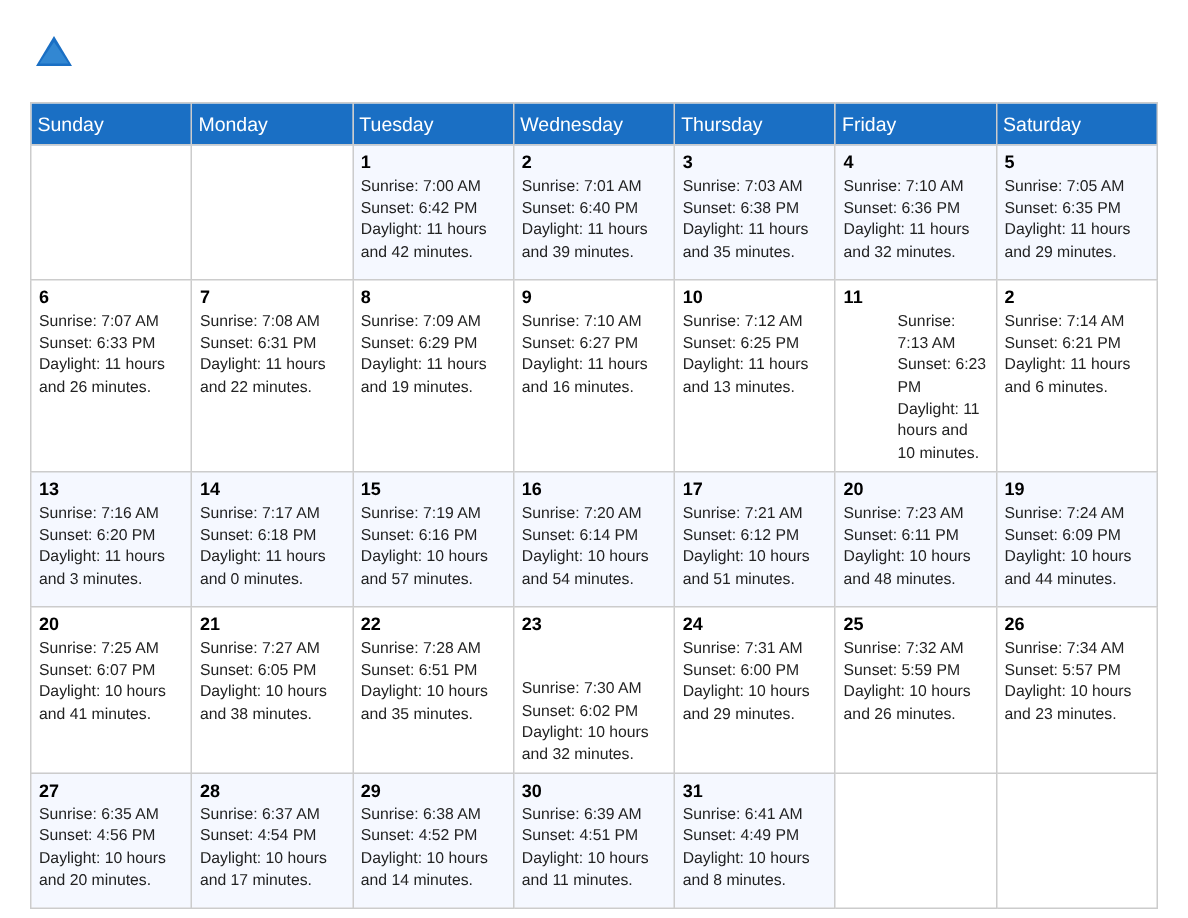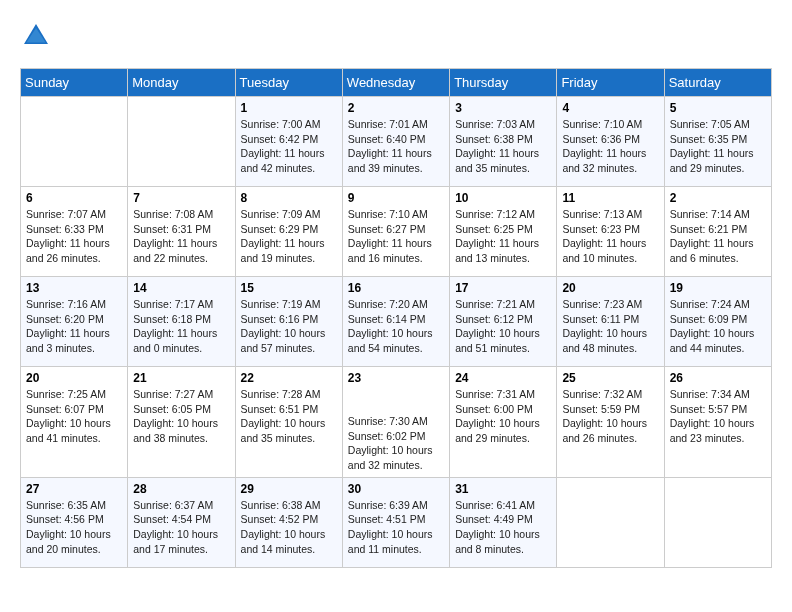--- a/index.html
+++ b/index.html
@@ -178,21 +178,21 @@
 Daylight: 11 hours and 16 minutes.</div>
         </td>
         <td>
           <span class="day-num">10</span>
           <div class="day-info" style="white-space: pre-line;">Sunrise: 7:12 AM
 Sunset: 6:25 PM
 Daylight: 11 hours and 13 minutes.</div>
         </td>
         <td>
           <span class="day-num">11</span>
-          <div class="day-info" style="white-space: pre-line;">Sunrise: 7:13 AM
+          <div class="day-info" style="white-space: pre-line; margin-left: 36px;">Sunrise: 7:13 AM
 Sunset: 6:23 PM
 Daylight: 11 hours and 10 minutes.</div>
         </td>
         <td>
           <span class="day-num">2</span>
           <div class="day-info" style="white-space: pre-line;">Sunrise: 7:14 AM
 Sunset: 6:21 PM
 Daylight: 11 hours and 6 minutes.</div>
         </td>
       </tr>

